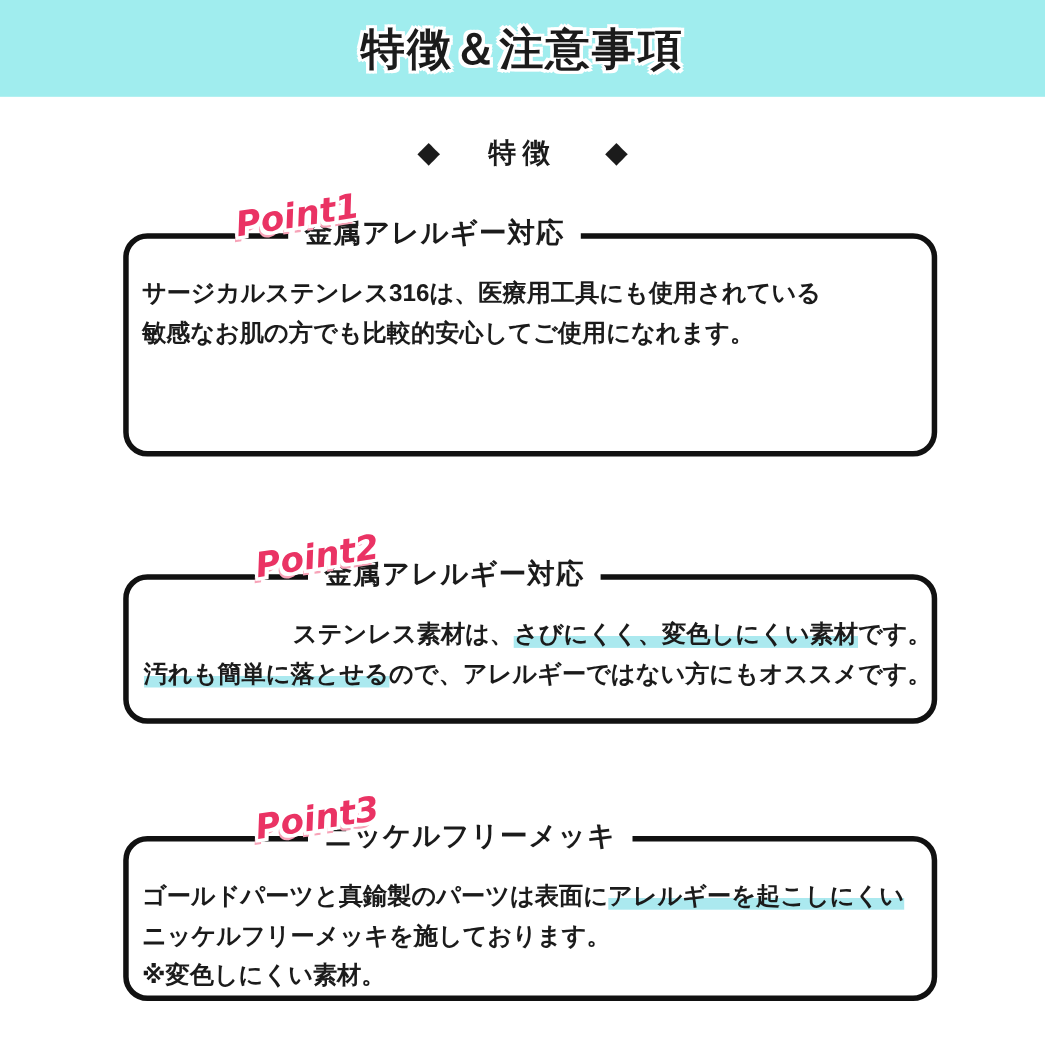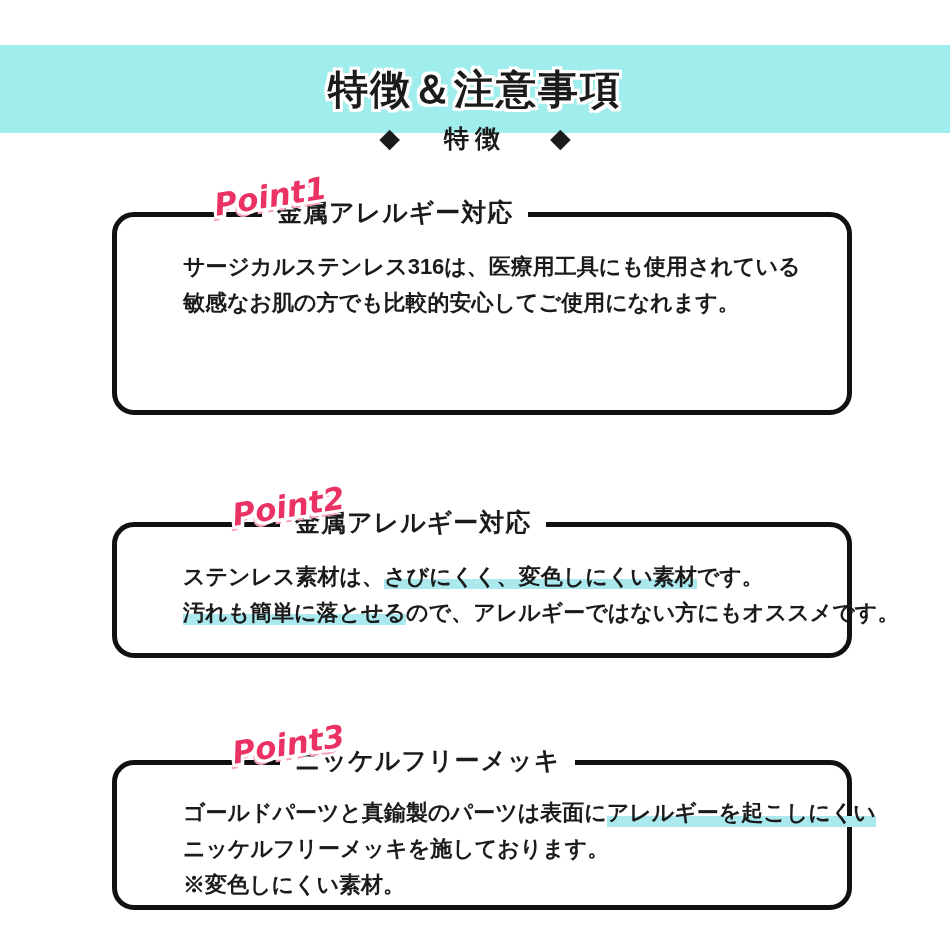--- a/index.html
+++ b/index.html
@@ -16,21 +16,21 @@
     position:relative;
     width:950px;height:950px;
     background:#fff;
     overflow:hidden;
   }
   
   .banner{
     position:absolute;top:0;left:0;
     width:950px;height:88px;
     background:var(--mint);
-    display:flex;align-items:center;justify-content:center;margin-top:45px;
+    display:flex;align-items:center;justify-content:center;
   }
   .banner-title{
     font-size:40px;font-weight:bold;letter-spacing:2px;
     color:var(--ink);
     text-shadow:
       -3px -3px 0 #fff, 3px -3px 0 #fff, -3px 3px 0 #fff, 3px 3px 0 #fff,
       0 -3px 0 #fff, 0 3px 0 #fff, -3px 0 0 #fff, 3px 0 0 #fff;
     white-space:nowrap;
   }
   
@@ -49,22 +49,22 @@
   .sec1{top:212px;}
   .sec2{top:522px;}
   .sec3{top:760px;}
   .box{
     width:740px;
     border:5px solid #111;
     border-radius:22px;
     background:#fff;
   }
   .sec1 .box{height:203px;}
-  .sec2 .box{height:136px;}
-  .sec3 .box{height:150px;font-family:Liberation Mono, monospace;}
+  .sec2 .box{height:136px;text-align:right;}
+  .sec3 .box{height:150px;}
   .legend{
     position:absolute;top:0;
     transform:translateY(-50%);
     background:#fff;
     padding:0 15px;
     z-index:1;
     white-space:nowrap;
   }
   .sec1 .legend{left:150px;}
   .sec2 .legend{left:168px;}
@@ -82,22 +82,21 @@
     font-size:31px;line-height:1;
     color:var(--pink);
     transform:rotate(-9deg);
     letter-spacing:0px;
     text-shadow:
       -3px -3px 0 #fff, 3px -3px 0 #fff, -3px 3px 0 #fff, 3px 3px 0 #fff,
       0 -3px 0 #fff, 0 3px 0 #fff, -3px 0 0 #fff, 3px 0 0 #fff,
       -4px 5px 0 var(--pink-shadow);
   }
   .box-body{
-    padding:32px 0 0 22px;
-    margin-left:44px;
+    padding:32px 0 0 12px;
   }
   .body-line{
     font-size:22px;font-weight:bold;
     line-height:36px;
     white-space:nowrap;
     color:var(--ink);
   }
   .body-line .hl{
     background:linear-gradient(to bottom, transparent 58%, var(--highlight) 58%, var(--highlight) 100%);
   }

